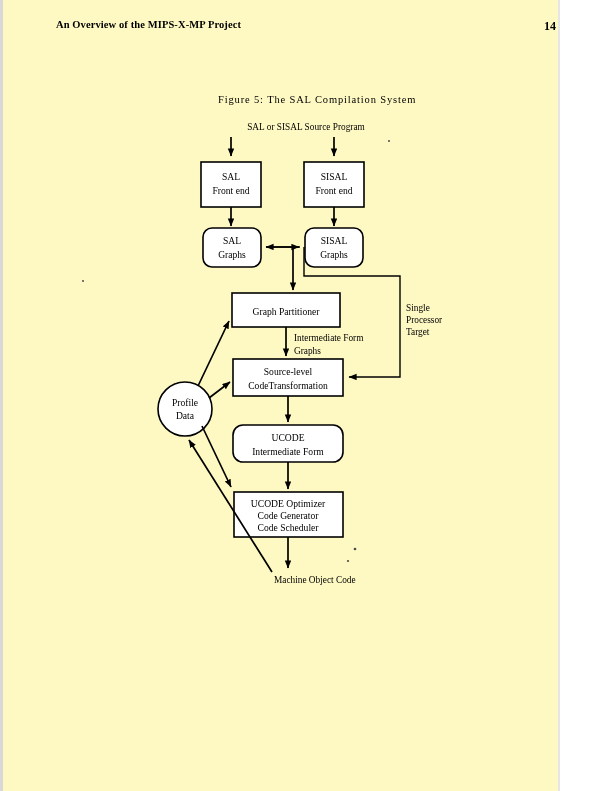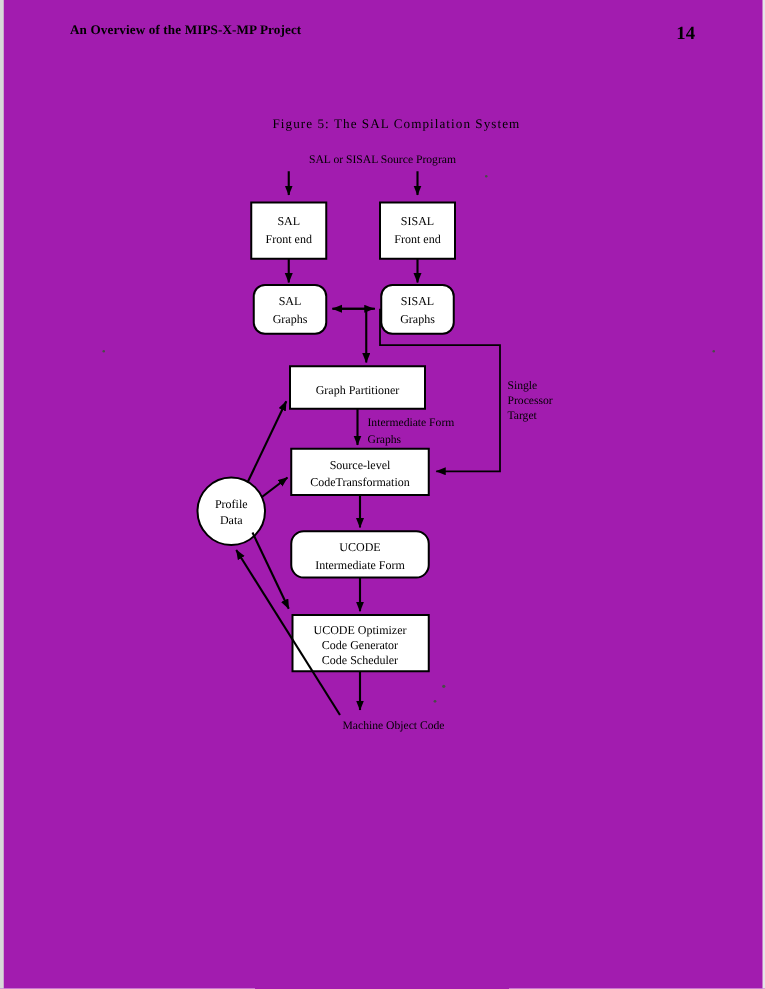--- a/index.html
+++ b/index.html
@@ -7,23 +7,23 @@
     margin: 0;
     padding: 0;
     background: #ffffff;
   }
   body {
     font-family: "Liberation Serif", "DejaVu Serif", serif;
     color: #000000;
   }
   #page {
     position: relative;
-    width: 612px;
-    height: 791px;
-    background: #a21caf;
+    width: 560px;
+    height: 791px;
+    background: #fef9c3;
     overflow: hidden;
   }
   
   #scan-edge-left {
     position: absolute;
     left: 0;
     top: 0;
     width: 3px;
     height: 791px;
     background: #d8d8d8;
@@ -51,21 +51,21 @@
     top: 0;
     font-size: 10.5px;
     font-weight: bold;
     letter-spacing: 0.1px;
     white-space: nowrap;
   }
   #running-head .rh-page {
     position: absolute;
     right: 0;
     top: 0;
-    font-size: 15px;
+    font-size: 12px;
     font-weight: bold;
   }
 
   
   #figure {
     position: absolute;
     left: 0;
     top: 0;
     width: 612px;
     height: 791px;

